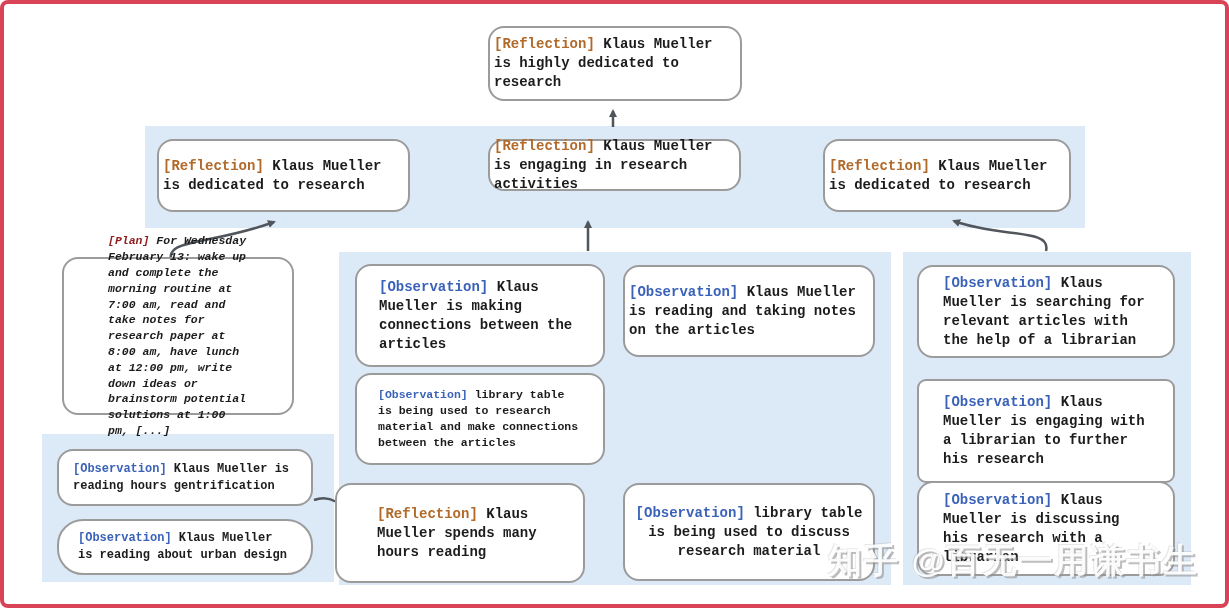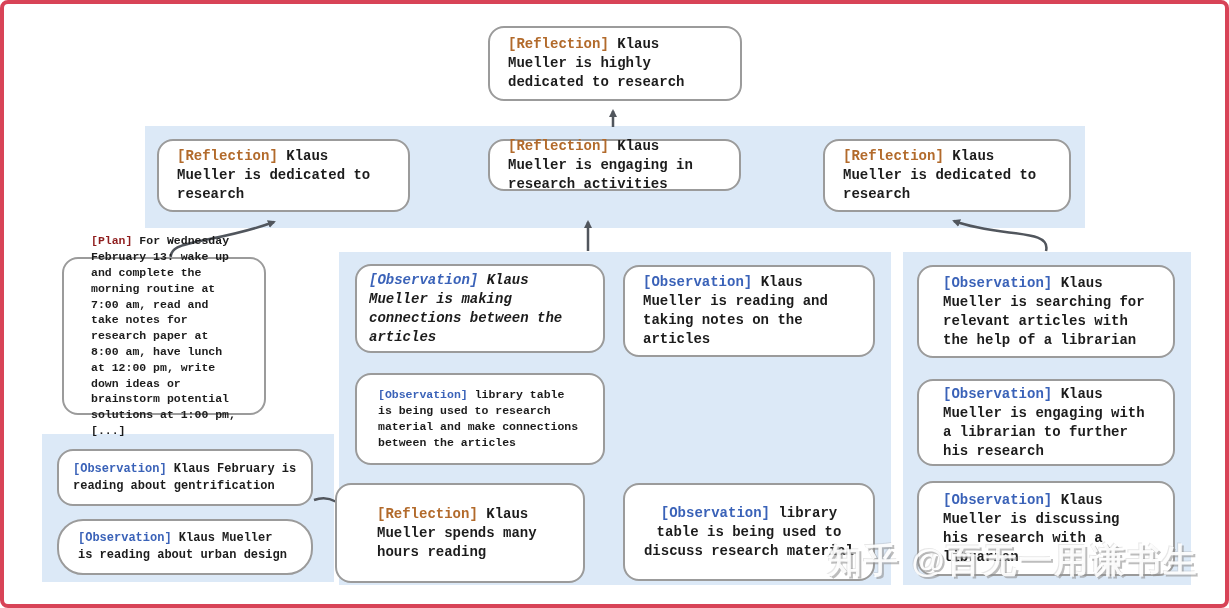--- a/index.html
+++ b/index.html
@@ -23,50 +23,50 @@
 
   .node{
     position:absolute;z-index:2;
     box-sizing:border-box;
     background:#ffffff;
     border:2px solid #9b9b9b;
     border-radius:16px;
     display:flex;flex-direction:column;justify-content:center;
     font-weight:bold;color:#1c1c1c;
     font-size:14px;line-height:19px;
-    padding:0 18px;
+    padding:0 4px;
   }
   .tag{font-weight:bold;}
   .t-refl{color:#b26a2b;}
   .t-obs{color:#3a62b8;}
   .t-plan{color:#8f1d1d;}
 
   .n-top   {left:484px;top:22px; width:254px;height:75px;}
   .n-r2l   {left:153px;top:135px;width:253px;height:73px;}
   .n-r2m   {left:484px;top:135px;width:253px;height:52px;}
   .n-r2r   {left:819px;top:135px;width:248px;height:73px;}
 
-  .n-plan  {left:58px;top:253px;width:204px;height:158px;
-            font-size:11.5px;line-height:15.8px;padding:6px 27px;}
+  .n-plan  {left:58px;top:253px;width:232px;height:158px;
+            font-size:11.5px;line-height:15.8px;padding:6px 44px;font-style:italic;}
   .n-obs1  {left:53px;top:445px;width:256px;height:57px;
             font-size:12px;line-height:17px;padding:0 14px;}
   .n-obs2  {left:53px;top:515px;width:256px;height:56px;
             font-size:12px;line-height:17px;padding:0 19px;border-radius:26px;}
 
-  .n-a1    {left:351px;top:260px;width:250px;height:89px;padding:0 12px;font-style:italic;}
+  .n-a1    {left:351px;top:260px;width:250px;height:103px;padding:0 22px;}
   .n-a2    {left:351px;top:369px;width:250px;height:92px;
             font-size:11.5px;line-height:16px;padding:0 21px;}
   .n-a3    {left:331px;top:479px;width:250px;height:100px;padding:0 40px;}
 
   .n-b1    {left:619px;top:261px;width:252px;height:92px;}
   .n-b2    {left:619px;top:378px;width:252px;height:84px;}
   .n-b3    {left:619px;top:479px;width:252px;height:98px;text-align:center;}
 
   .n-rt1   {left:913px;top:261px;width:258px;height:93px;padding:0 24px;}
-  .n-rt2   {left:913px;top:375px;width:258px;height:87px;padding:0 24px;}
+  .n-rt2   {left:913px;top:375px;width:258px;height:104px;padding:0 24px;border-radius:9px;}
   .n-rt3   {left:913px;top:477px;width:258px;height:95px;padding:0 24px;}
 
   .watermark{
     position:absolute;left:824px;top:534px;z-index:3;
     font-family:"Liberation Sans","DejaVu Sans",sans-serif;
     font-size:34px;font-weight:bold;letter-spacing:2px;
     color:rgba(255,255,255,0.92);
     text-shadow:2px 2px 0 rgba(145,145,145,0.60), -1px -1px 0 rgba(160,160,160,0.25);
     white-space:nowrap;pointer-events:none;
   }
@@ -108,21 +108,21 @@
 
   <div class="node n-r2r">
     <div><span class="tag t-refl">[Reflection]</span> <span>Klaus Mueller is dedicated to research</span></div>
   </div>
 
   <div class="node n-plan">
     <div><span class="tag t-plan">[Plan]</span> <span>For Wednesday February 13: wake up and complete the morning routine at 7:00 am, read and take notes for research paper at 8:00 am, have lunch at 12:00 pm, write down ideas or brainstorm potential solutions at 1:00 pm, [...]</span></div>
   </div>
 
   <div class="node n-obs1">
-    <div><span class="tag t-obs">[Observation]</span> <span>Klaus February is reading about gentrification</span></div>
+    <div><span class="tag t-obs">[Observation]</span> <span>Klaus Mueller is reading hours gentrification</span></div>
   </div>
 
   <div class="node n-obs2">
     <div><span class="tag t-obs">[Observation]</span> <span>Klaus Mueller is reading about urban design</span></div>
   </div>
 
   <div class="node n-a1">
     <div><span class="tag t-obs">[Observation]</span> <span>Klaus Mueller is making connections between the articles</span></div>
   </div>
 

